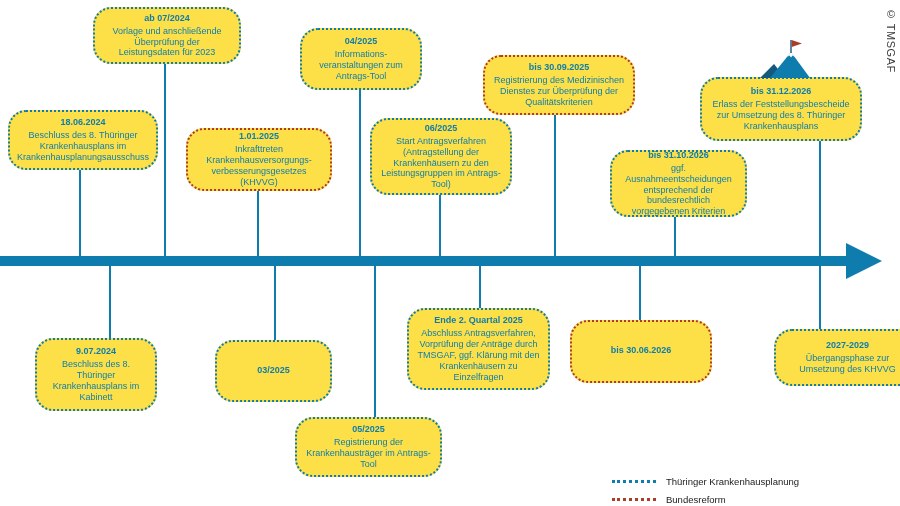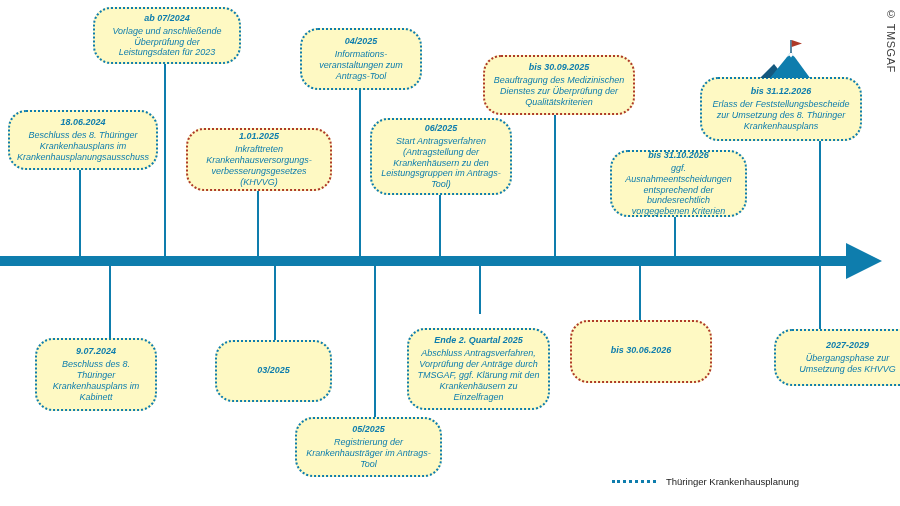--- a/index.html
+++ b/index.html
@@ -11,23 +11,23 @@
   .canvas{position:relative;width:900px;height:506px;background:#ffffff;overflow:hidden;}
 
   .connector{position:absolute;width:2px;background:var(--planung);}
 
   .timeline-bar{position:absolute;left:0;top:256px;height:10px;background:var(--planung);}
   .arrowhead{position:absolute;left:846px;top:243px;width:0;height:0;
     border-left:36px solid var(--planung);
     border-top:18px solid transparent;
     border-bottom:18px solid transparent;}
 
-  .box{position:absolute;border-radius:18px;padding:5px 8px;background:#fef9c3;
+  .box{position:absolute;border-radius:18px;padding:5px 8px;background:#fde047;
     display:flex;flex-direction:column;justify-content:center;align-items:center;
-    text-align:center;font-size:9px;line-height:1.22;color:var(--planung);font-style:italic;}
+    text-align:center;font-size:9px;line-height:1.22;color:var(--planung);}
   .box.planung{border:2.8px dotted var(--planung);}
   .box.bund{border:2.8px dotted var(--bund);}
   .box .date{font-weight:bold;margin-bottom:2px;}
 
   .summit-icon{position:absolute;left:758px;top:38px;width:52px;height:40px;}
 
   .legend{position:absolute;left:612px;top:476px;font-size:9.5px;color:#1a1a1a;}
   .legend-row{display:flex;align-items:center;margin-bottom:7px;}
   .legend-line{display:inline-block;width:44px;border-top:3.2px dotted var(--planung);margin-right:10px;}
   .legend-line.bund{border-top-color:var(--bund);}
@@ -78,21 +78,21 @@
     <div class="desc">Inkrafttreten Krankenhausversorgungs- verbesserungsgesetzes (KHVVG)</div>
   </div>
 
   <div class="box planung" style="left:370px;top:118px;width:142px;height:77px;">
     <div class="date">06/2025</div>
     <div class="desc">Start Antragsverfahren (Antragstellung der Krankenhäusern zu den Leistungsgruppen im Antrags-Tool)</div>
   </div>
 
   <div class="box bund" style="left:483px;top:55px;width:152px;height:60px;">
     <div class="date">bis 30.09.2025</div>
-    <div class="desc">Beauftragung des Medizinischen Dienstes zur Überprüfung der Qualitätskriterien</div>
+    <div class="desc">Registrierung des Medizinischen Dienstes zur Überprüfung der Qualitätskriterien</div>
   </div>
 
   <div class="box planung" style="left:610px;top:150px;width:137px;height:67px;">
     <div class="date">bis 31.10.2026</div>
     <div class="desc">ggf. Ausnahmeentscheidungen entsprechend der bundesrechtlich vorgegebenen Kriterien</div>
   </div>
 
   <div class="box planung" style="left:700px;top:77px;width:162px;height:64px;">
     <div class="date">bis 31.12.2026</div>
     <div class="desc">Erlass der Feststellungsbescheide zur Umsetzung des 8. Thüringer Krankenhausplans</div>
@@ -113,36 +113,40 @@
 
   <div class="box planung" style="left:215px;top:340px;width:117px;height:62px;">
     <div class="date">03/2025</div>
   </div>
 
   <div class="box planung" style="left:295px;top:417px;width:147px;height:60px;">
     <div class="date">05/2025</div>
     <div class="desc">Registrierung der Krankenhausträger im Antrags-Tool</div>
   </div>
 
-  <div class="box planung" style="left:407px;top:328px;width:143px;height:82px;justify-content:center;">
+  <div class="box planung" style="left:407px;top:308px;width:143px;height:82px;justify-content:center;">
     <div class="date">Ende 2. Quartal 2025</div>
     <div class="desc">Abschluss Antragsverfahren, Vorprüfung der Anträge durch TMSGAF, ggf. Klärung mit den Krankenhäusern zu Einzelfragen</div>
   </div>
 
   <div class="box bund" style="left:570px;top:320px;width:142px;height:63px;">
     <div class="date">bis 30.06.2026</div>
   </div>
 
   <div class="box planung" style="left:774px;top:329px;width:147px;height:57px;">
     <div class="date">2027-2029</div>
     <div class="desc">Übergangsphase zur Umsetzung des KHVVG</div>
   </div>
 
   <div class="legend">
     <div class="legend-row">
       <span class="legend-line planung"></span>
       <span>Thüringer Krankenhausplanung</span>
     </div>
+    <div class="legend-row">
+      <span class="legend-line bund"></span>
+      <span>Bundesreform</span>
+    </div>
   </div>
 
   <div class="copyright">© TMSGAF</div>
 
 </div>
 
 </body></html>

